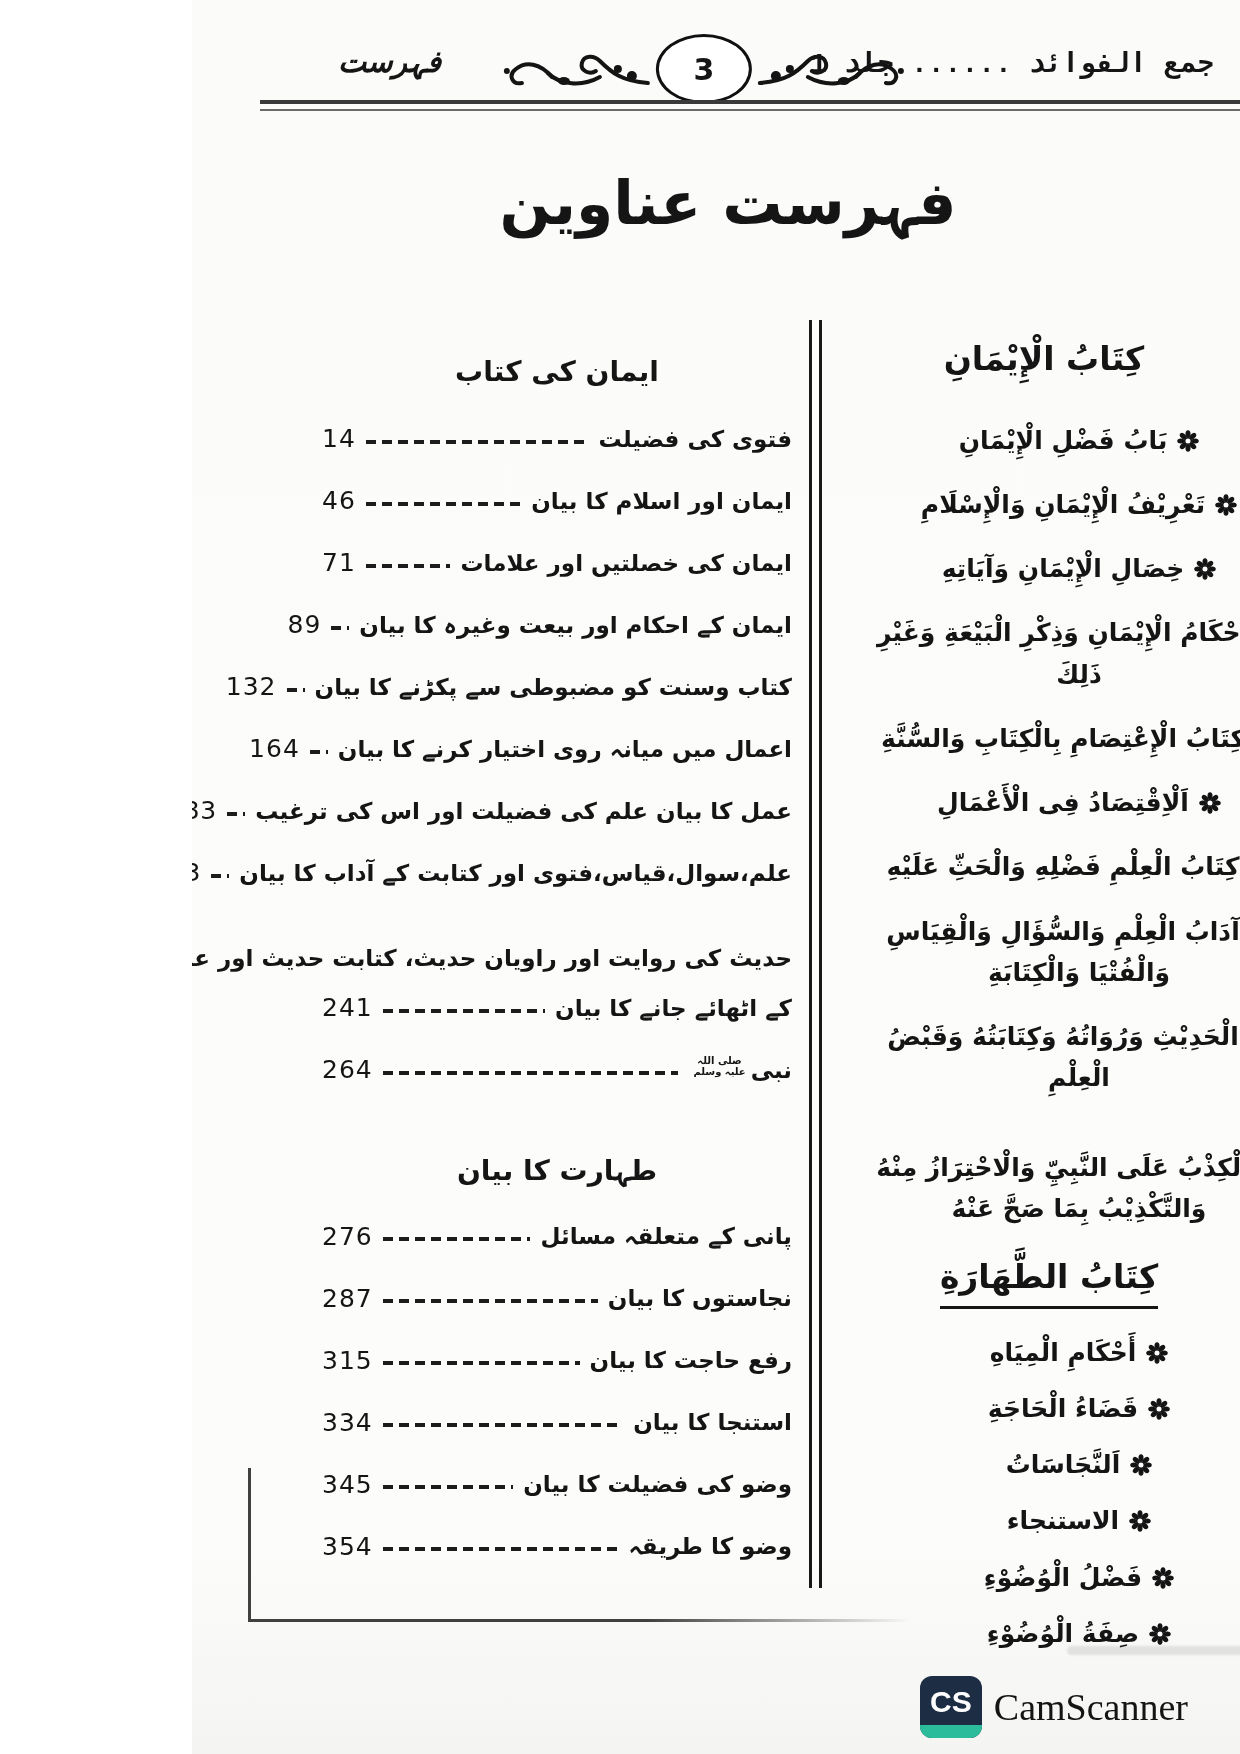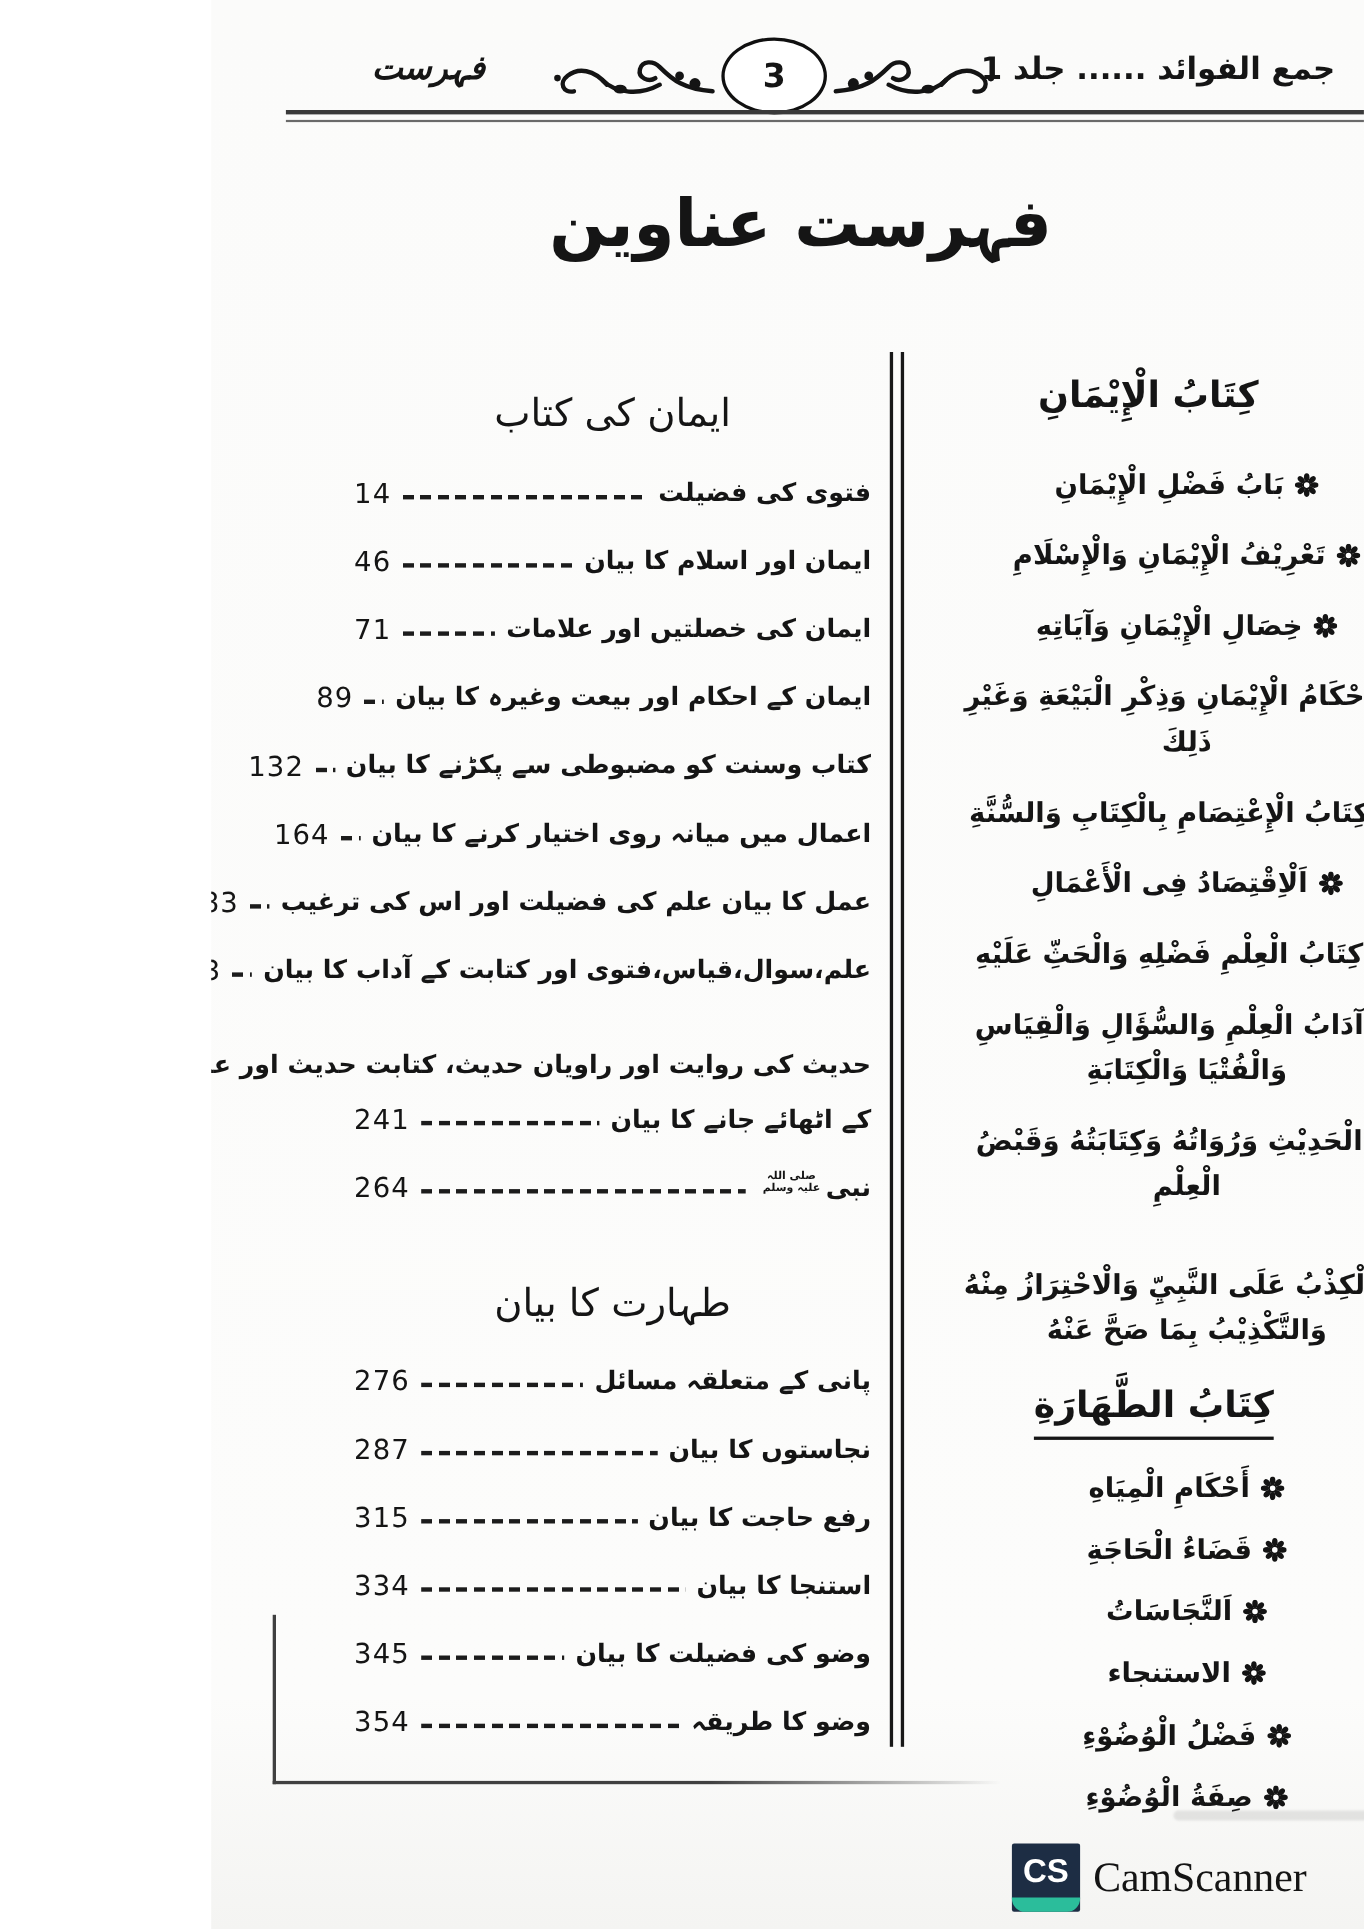--- a/index.html
+++ b/index.html
@@ -11,32 +11,32 @@
   
   .hdr-left{position:absolute; top:44px; left:146px; font-size:30px; font-weight:bold; font-style:italic;}
   .hdr-center{position:absolute; top:34px; left:50%; transform:translateX(-53%); display:flex; align-items:center; gap:4px;}
   .flourish{width:150px; height:52px;}
   .flip{transform:scaleX(-1);}
   .page-oval{
     width:90px; height:64px; border:3px solid #101010; border-radius:50%;
     background:#fff; display:flex; align-items:center; justify-content:center;
     font-size:30px; font-weight:bold; z-index:2;
   }
-  .hdr-right{position:absolute; top:46px; right:26px; font-size:28px; font-weight:bold; direction:rtl;}
+  .hdr-right{position:absolute; top:46px; right:26px; font-size:28px; font-weight:bold; direction:rtl;font-family:Liberation Mono, monospace;}
   .rule1{position:absolute; top:100px; left:68px; right:0; height:4px; background:#3a3a3a;}
   .rule2{position:absolute; top:109px; left:68px; right:0; height:2px; background:#6a6a6a;}
   
   .main-title{position:absolute; top:156px; left:0; width:100%; text-align:center;
     font-size:60px; font-weight:bold; margin:12px; letter-spacing:0;}
   
   .divider{position:absolute; left:617px; top:320px; height:1268px; width:7px;
     border-left:3px solid #181818; border-right:3px solid #181818;}
   
   .col-ur{position:absolute; left:130px; top:352px; width:470px; direction:rtl;}
-  .ur-heading{margin:0 0 30px 0; text-align:center; font-size:35px; font-weight:normal; line-height:1.4;}
+  .ur-heading{margin:0 0 30px 0; text-align:center; font-size:28px; font-weight:bold; line-height:1.4;}
   .ur-heading.second{margin-top:64px; margin-bottom:28px;}
   .u-row{display:flex; align-items:center; font-size:23px; font-weight:bold;
     line-height:1.4; margin-bottom:27px;}
   .u-row.tight{margin-bottom:16px;}
   .u-row.gap-top{margin-top:52px;}
   .u-text{flex:0 1 auto; white-space:nowrap;}
   .u-leader{flex:1 1 auto; min-width:18px; height:4px; margin:0 10px; align-self:center;
     transform:translateY(3px);
     background:repeating-linear-gradient(90deg,#1c1c1c 0 10px,transparent 10px 16px);}
   .u-num{flex:0 0 auto; direction:ltr; font-size:25px; font-weight:normal; letter-spacing:1px;}
@@ -53,21 +53,21 @@
   .s2 .ar-entry{margin-bottom:15px;}
   .flower{width:22px; height:22px; vertical-align:-3px; margin-left:10px; display:inline-block;}
   
   .corner-v{position:absolute; left:56px; top:1468px; width:3px; height:154px; background:#404040;}
   .corner-h{position:absolute; left:56px; top:1619px; height:3px; width:662px;
     background:linear-gradient(90deg,#404040 60%,rgba(64,64,64,0) 100%);}
   .smudge{position:absolute; left:875px; top:1646px; width:265px; height:9px;
     background:rgba(110,110,110,0.16); border-radius:5px; filter:blur(1px);}
   
   .camscanner{position:absolute; right:52px; bottom:16px; display:flex; align-items:center; gap:12px; direction:ltr;}
-  .cs-icon{position:relative; width:62px; height:62px; border-radius:2px; background:#1d2d44;
+  .cs-icon{position:relative; width:62px; height:62px; border-radius:12px; background:#1d2d44;
     display:flex; align-items:center; justify-content:center;}
   .cs-icon .cs-init{color:#fff; font-weight:bold; font-size:30px; margin-top:-10px;
     font-family:"Liberation Sans",sans-serif;}
   .cs-strip{position:absolute; left:0; right:0; bottom:0; height:13px; background:#2bbd9b;
     border-radius:0 0 12px 12px;}
   .cs-text{font-family:"Liberation Serif",serif; font-size:38px; color:#141414;}
   .defs{position:absolute; width:0; height:0; overflow:hidden;}
 </style>
 </head>
 <body>

